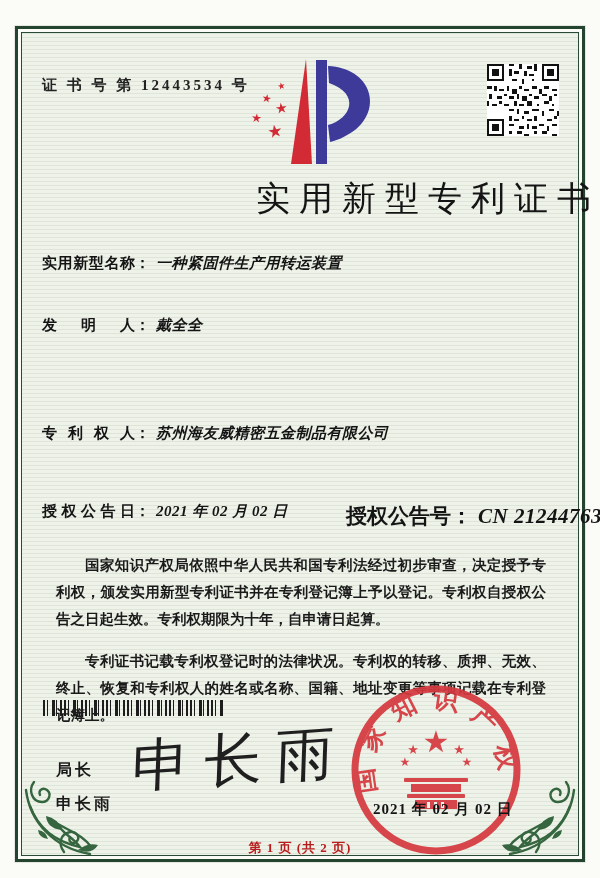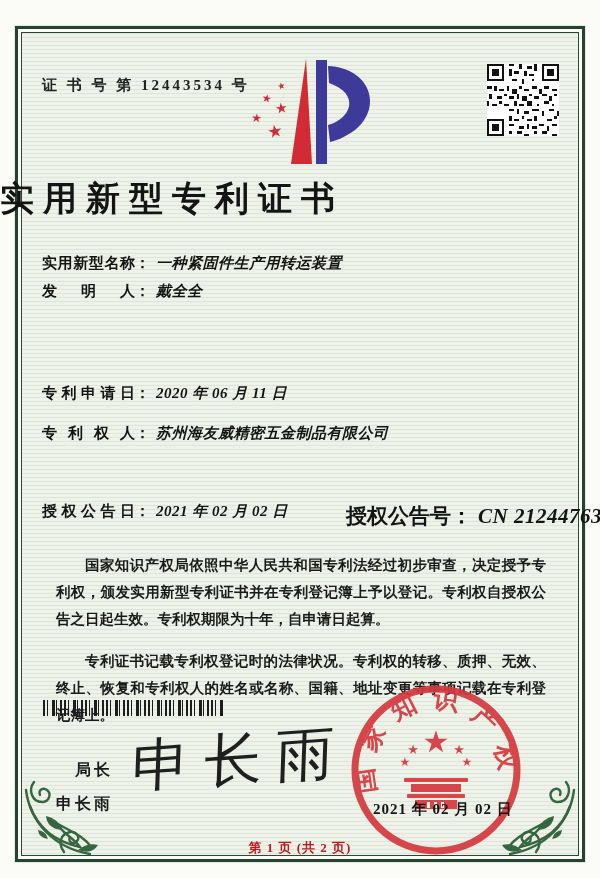--- a/index.html
+++ b/index.html
@@ -23,21 +23,21 @@
       #eef2e9;
   }
   .cert-no{
     position:absolute;left:42px;top:76px;
     font-size:15px;font-weight:bold;color:#222;letter-spacing:3px;
   }
   .logo{position:absolute;left:233px;top:56px;width:152px;height:112px;}
   .qr{position:absolute;left:487px;top:64px;width:72px;height:72px;}
   .title{
     position:absolute;left:0;right:0;top:176px;
-    text-align:left;font-size:34px;font-weight:bold;color:#141414;
+    text-align:right;font-size:34px;font-weight:normal;color:#141414;
     letter-spacing:9px;
   }
   .frow{position:absolute;left:42px;font-size:15px;font-weight:bold;color:#141414;white-space:nowrap;}
   .flabel{
     display:inline-block;width:93px;
     text-align:justify;text-align-last:justify;text-justify:inter-character;
     vertical-align:bottom;
   }
   .fcolon{display:inline-block;margin-right:6px;}
   .fval{letter-spacing:0.5px;font-style:italic;}
@@ -50,21 +50,21 @@
   .paras p{margin:16px;text-indent:2em;}
   .barcode{
     position:absolute;left:43px;top:700px;width:181px;height:16px;
     background:repeating-linear-gradient(90deg,
       #1d1d1d 0 2px, transparent 2px 4px,
       #1d1d1d 4px 5px, transparent 5px 9px,
       #1d1d1d 9px 12px, transparent 12px 13px,
       #1d1d1d 13px 14px, transparent 14px 17px,
       #1d1d1d 17px 19px, transparent 19px 21px);
   }
-  .sign-block{position:absolute;left:56px;top:753px;font-size:16px;font-weight:bold;color:#1b1b1b;letter-spacing:3px;line-height:2.1;text-align:right;}
+  .sign-block{position:absolute;left:56px;top:753px;font-size:16px;font-weight:bold;color:#1b1b1b;letter-spacing:3px;line-height:2.1;}
   .signature{
     position:absolute;left:132px;top:722px;width:190px;
     font-size:58px;color:#1f1f1f;letter-spacing:14px;white-space:nowrap;
     transform:rotate(-4deg) skewX(-6deg);
     font-weight:500;
   }
   .seal{position:absolute;left:347px;top:681px;width:178px;height:178px;opacity:0.93;}
   .seal-date{
     position:absolute;left:373px;top:800px;
     font-size:15px;font-weight:bold;color:#141414;letter-spacing:1px;white-space:nowrap;
@@ -180,25 +180,22 @@
       <rect x="22" y="27" width="2" height="1"></rect>
         <rect x="26" y="28" width="2" height="1"></rect>
     </g>
   </svg>
 
   <div class="title">实用新型专利证书</div>
 
   <div class="frow" style="top:254px">
     <span class="flabel">实用新型名称</span><span class="fcolon">：</span><span class="fval">一种紧固件生产用转运装置</span>
   </div>
-  <div class="frow" style="top:282px">
+  <div class="frow" style="top:316px">
     <span class="flabel">发明人</span><span class="fcolon">：</span><span class="fval">戴全全</span>
-  </div>
-  <div class="frow" style="top:384px">
-    <span class="flabel">专利申请日</span><span class="fcolon">：</span><span class="fval">2020 年 06 月 11 日</span>
   </div>
   <div class="frow" style="top:424px">
     <span class="flabel">专利权人</span><span class="fcolon">：</span><span class="fval">苏州海友威精密五金制品有限公司</span>
   </div>
   <div class="frow" style="top:502px">
     <span class="flabel">授权公告日</span><span class="fcolon">：</span><span class="fval">2021 年 02 月 02 日</span>
     <span class="frow-right"><span>授权公告号</span><span class="fcolon">：</span><span class="fval">CN 212447637 U</span></span>
   </div>
 
   <div class="paras">

